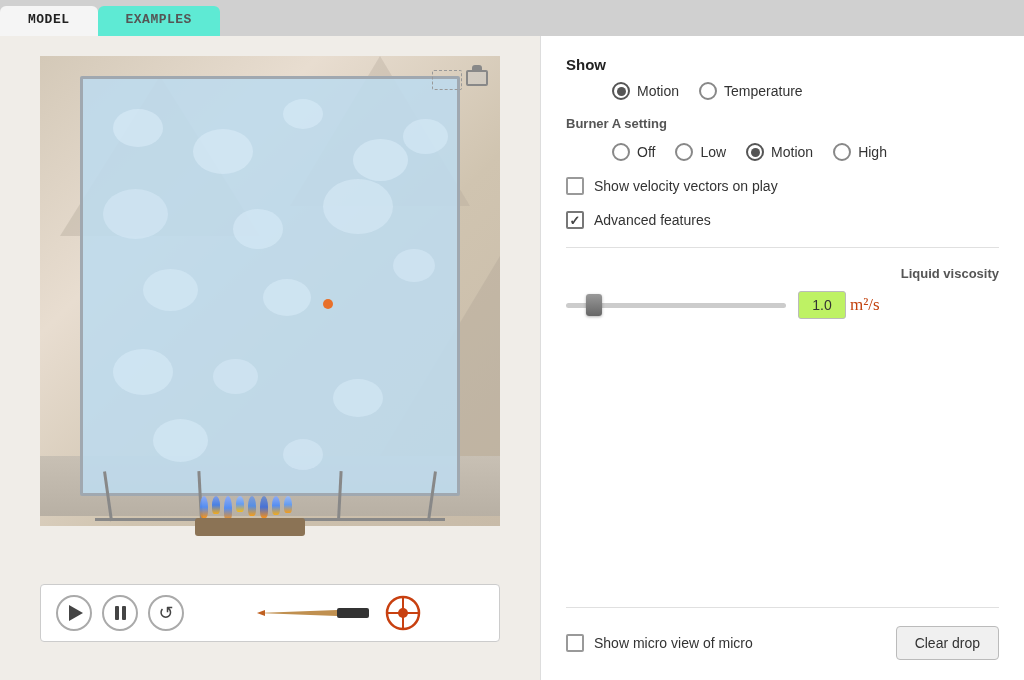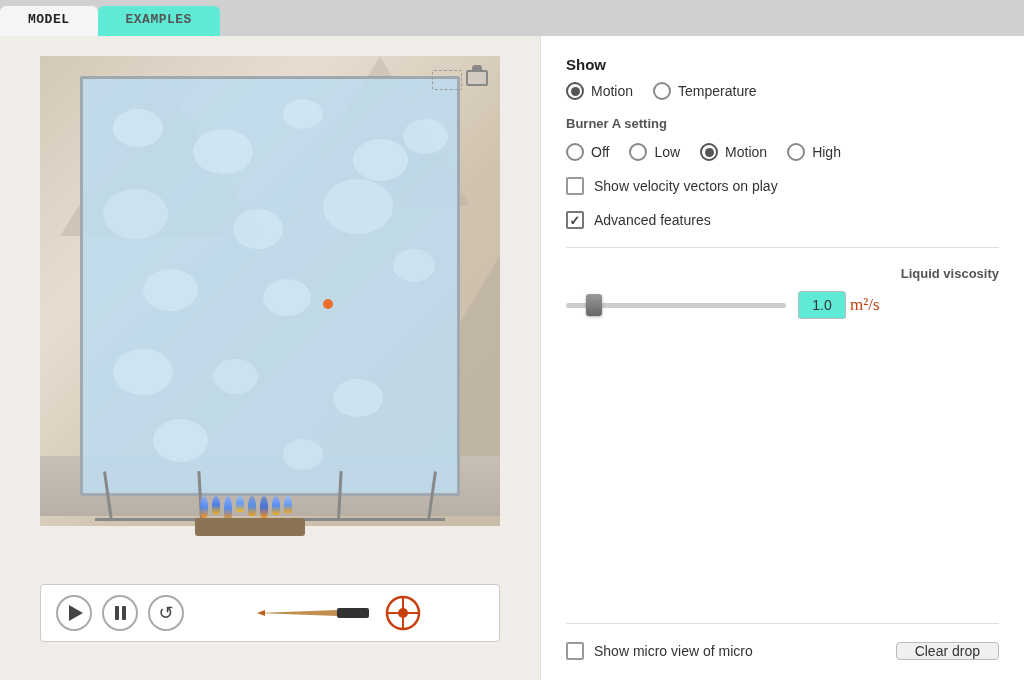--- a/index.html
+++ b/index.html
@@ -295,20 +295,21 @@
       font-size: 15px;
       color: #222;
       margin-bottom: 9px;
     }
 
     
     .radio-group {
       display: flex;
       align-items: center;
       gap: 20px;
+      margin-left: 46px;
     }
 
     .radio-item {
       display: flex;
       align-items: center;
       gap: 7px;
       cursor: pointer;
     }
 
     .radio-circle {
@@ -407,31 +408,31 @@
     .value-box {
       width: 48px;
       height: 28px;
       border: 1px solid #bbb;
       border-radius: 3px;
       display: flex;
       align-items: center;
       justify-content: center;
       font-size: 14px;
       color: #333;
-      background: #5eead4;
+      background: #bef264;
     }
 
     .unit-label {
       font-size: 17px;
       color: #c2410c;
       font-family: Liberation Serif, serif;
     }
 
     .clear-btn {
-      padding: 0 18px;
+      padding: 8px 18px;
       background: #f0f0f0;
       border: 1px solid #bbb;
       border-radius: 4px;
       cursor: pointer;
       font-size: 14px;
       color: #333;
       white-space: nowrap;
     }
 
     .bottom-row {

